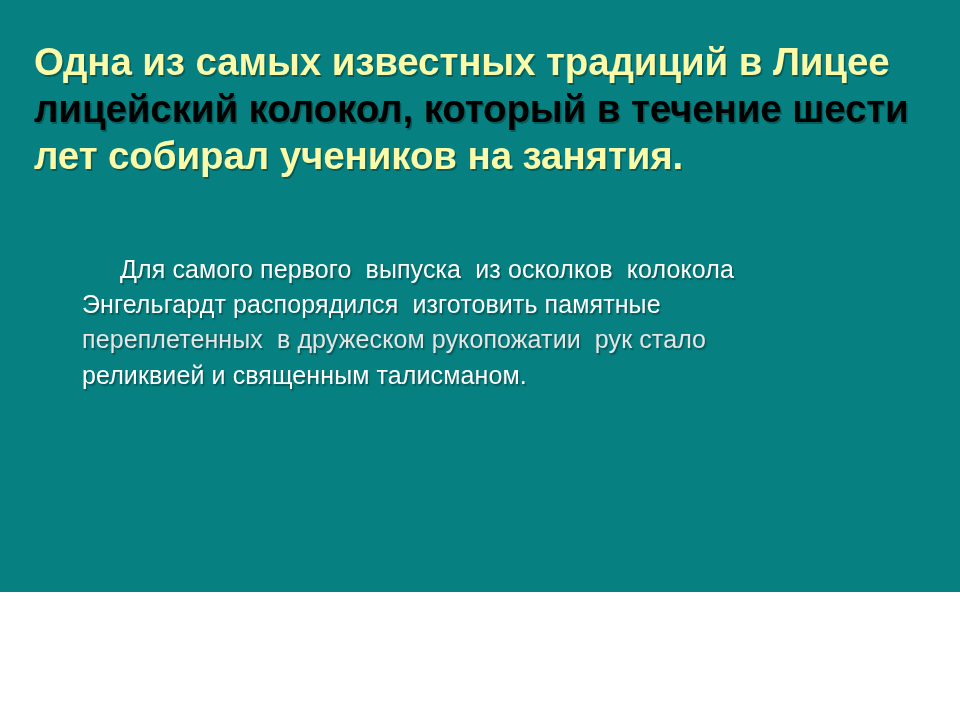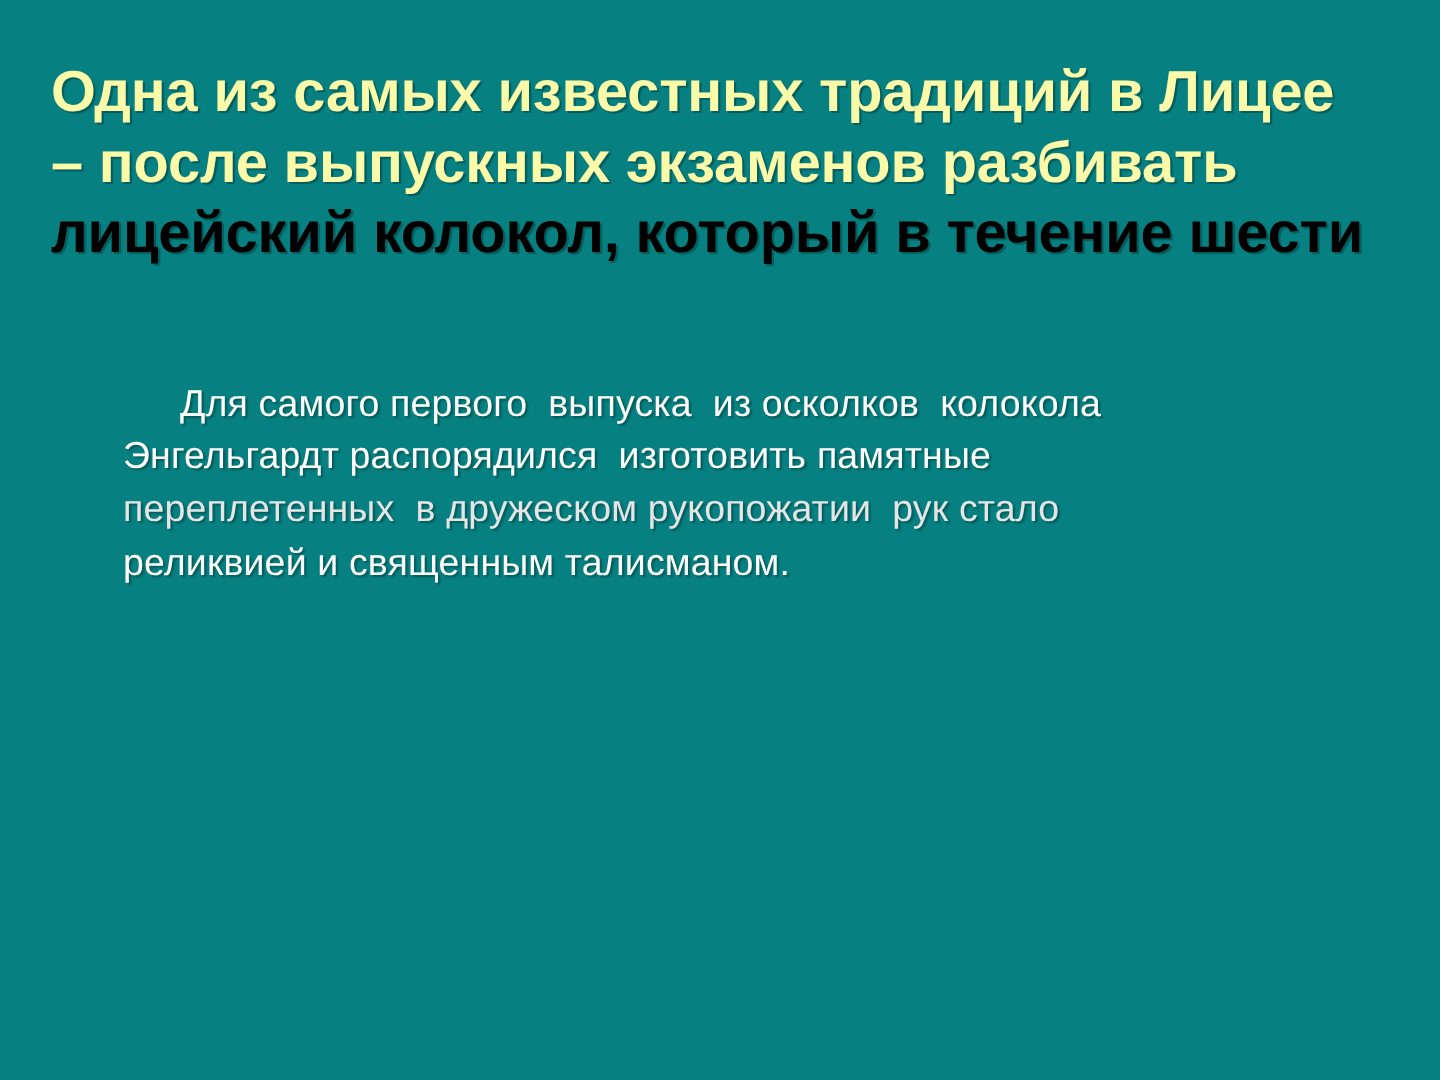--- a/index.html
+++ b/index.html
@@ -10,21 +10,21 @@
   body {
     width: 960px;
     height: 720px;
     overflow: hidden;
     font-family: "Liberation Sans", "DejaVu Sans", sans-serif;
   }
 
   #slide {
     position: relative;
     width: 960px;
-    height: 720px;
+    height: 592px;
     box-sizing: border-box;
     background: #068081;
     overflow: hidden;
   }
 
   
   #title-block {
     position: absolute;
     left: 34px;
     top: 38px;
@@ -63,22 +63,22 @@
     text-indent: 38px;
   }
 </style>
 </head>
 <body>
 
 <div id="slide" style="background: rgb(6, 128, 129);">
 
   <div id="title-block">
     <div class="title-line" style="color: rgb(250, 250, 168);">Одна из самых известных традиций в Лицее</div>
-    <div class="title-line" style="color: rgb(250, 250, 168);">– после выпускных экзаменов разбивать</div>
     <div class="title-line" style="color: #000000;">лицейский колокол, который в течение шести</div>
+    <div class="title-line" style="color: rgb(250, 250, 168);">лет собирал учеников на занятия.</div>
   </div>
 
   <div id="body-block">
     <div class="body-line indented" style="color: rgb(255, 255, 255);">Для самого первого  выпуска  из осколков  колокола</div>
     <div class="body-line" style="color: rgb(255, 255, 255);">Энгельгардт распорядился  изготовить памятные</div>
     <div class="body-line" style="color: #e5e5e5;">переплетенных  в дружеском рукопожатии  рук стало</div>
     <div class="body-line" style="color: rgb(255, 255, 255);">реликвией и священным талисманом.</div>
   </div>
 
 </div>

